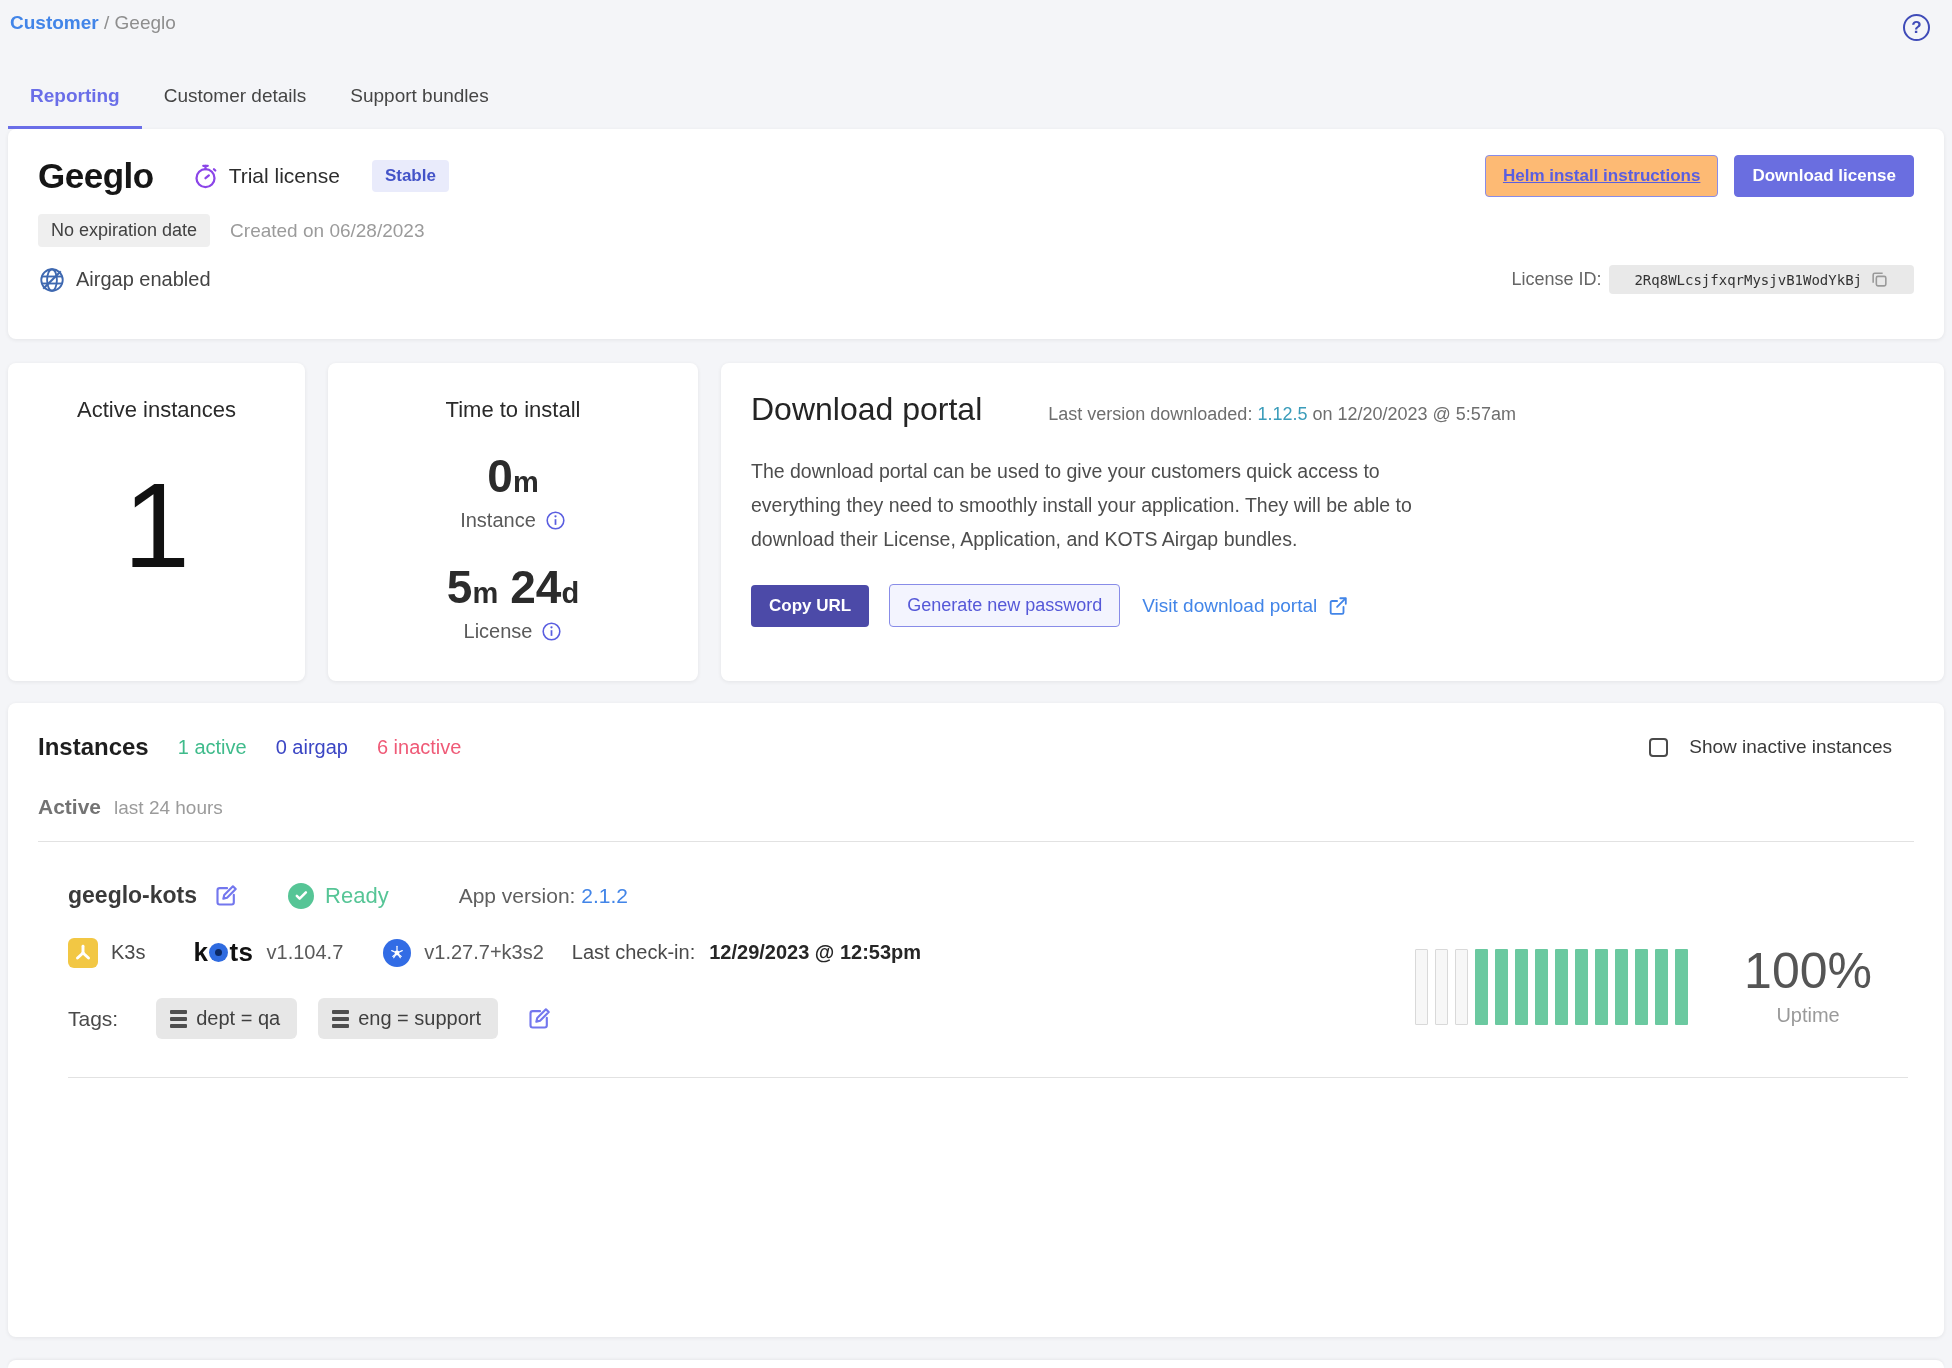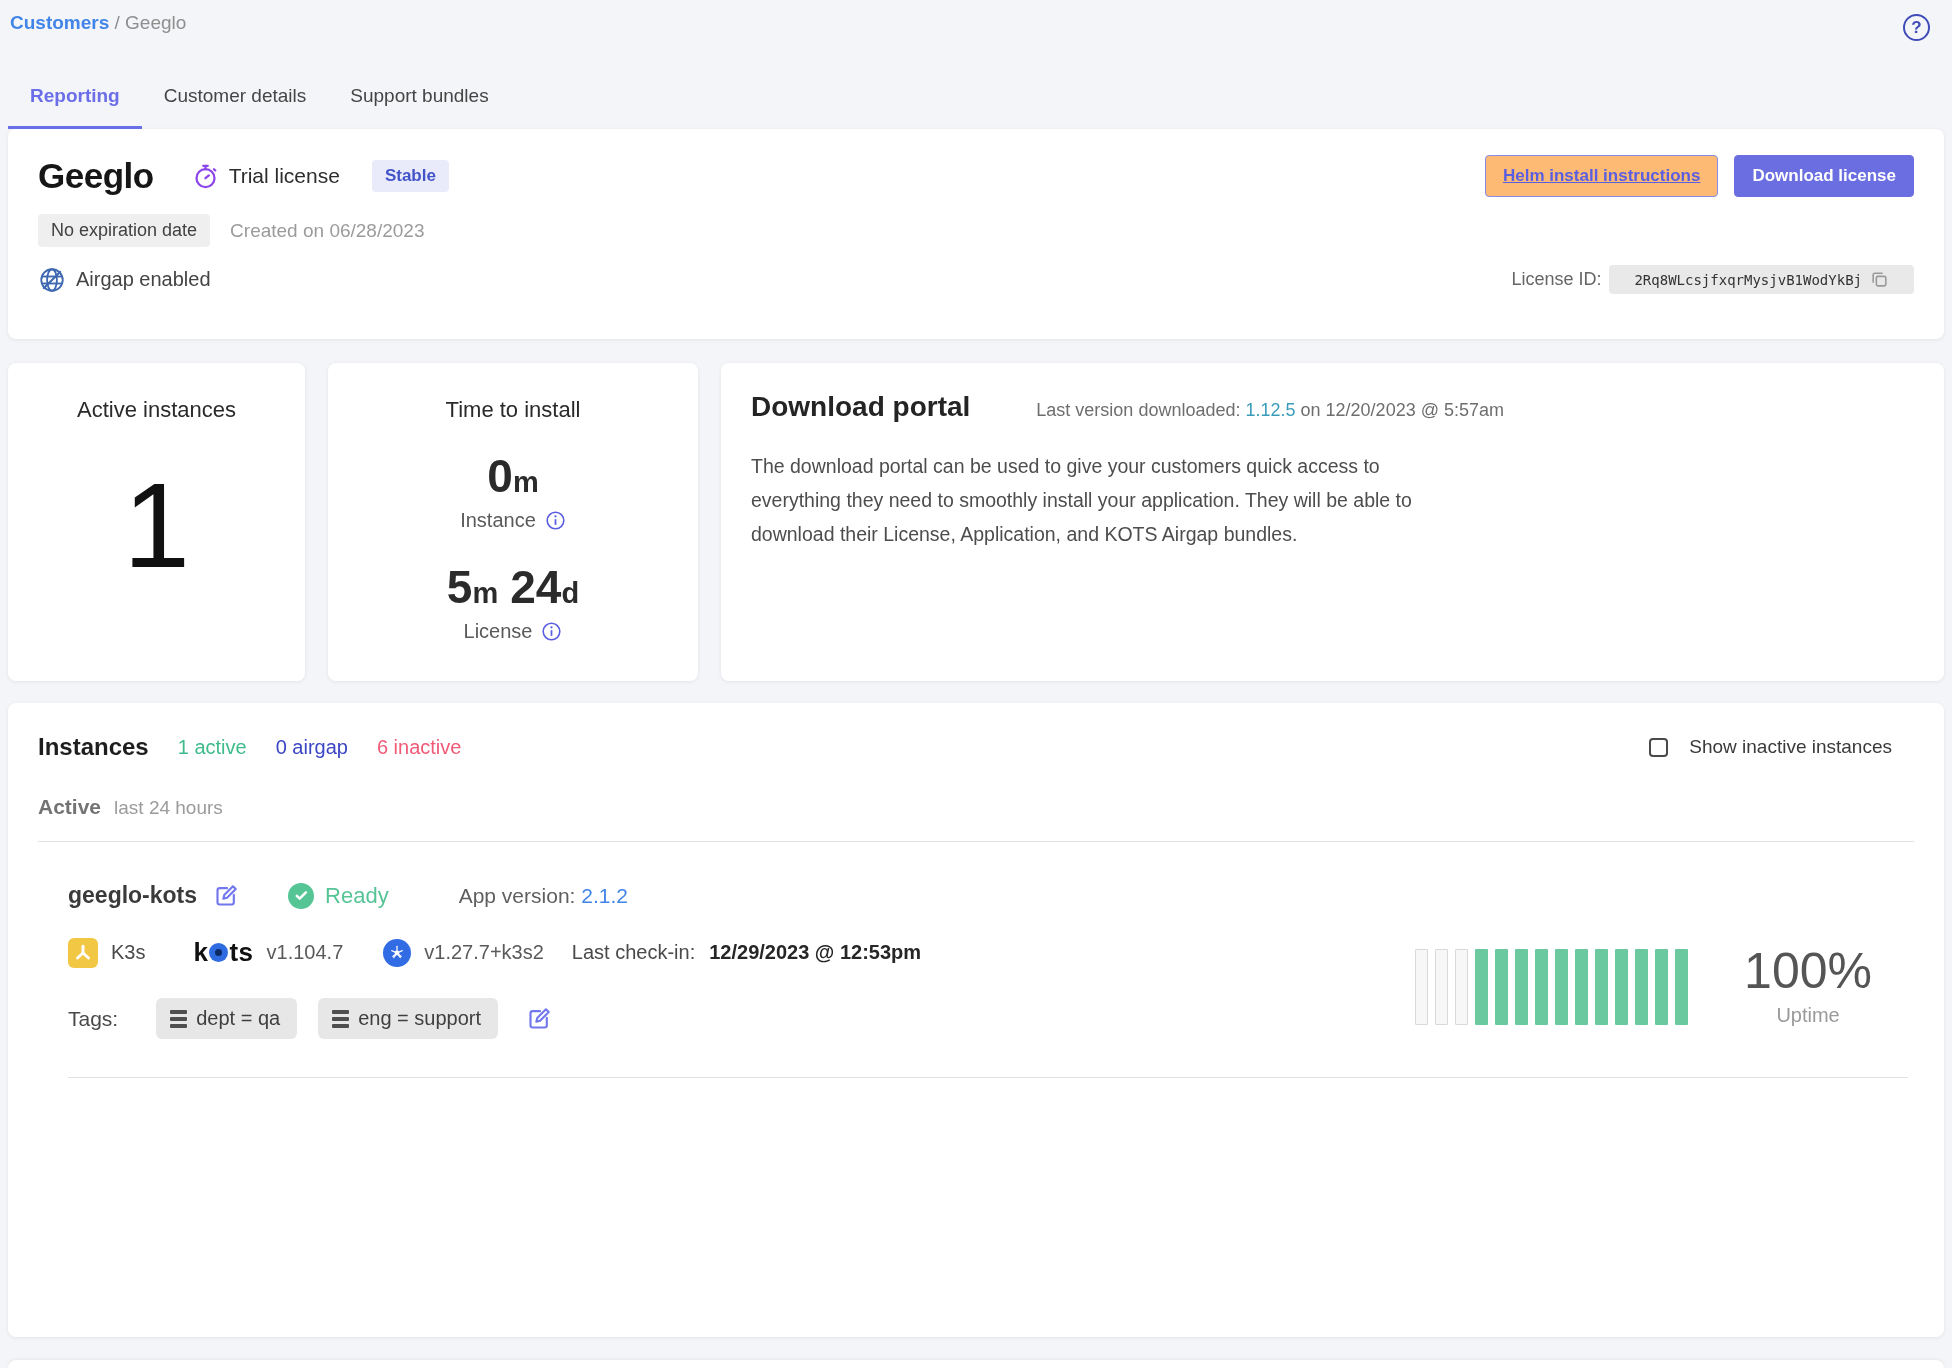--- a/index.html
+++ b/index.html
@@ -74,21 +74,21 @@
   .tti-value { margin-top: 30px; line-height: 1; color: #2b2b2b; }
   .tti-num { font-size: 46px; font-weight: 700; }
   .tti-unit { font-size: 29px; font-weight: 700; }
   .tti-sp { display: inline-block; width: 12px; }
   .tti-label { font-size: 20px; color: #5a5a5a; margin-top: 10px; display: flex; align-items: center; justify-content: center; gap: 9px; }
   .tti-group2 { margin-top: 32px; }
 
   
   .portal-card { flex: 1; height: 318px; padding: 28px 30px; }
   .portal-head { display: flex; align-items: baseline; }
-  .portal-title { font-size: 28px; font-weight: 700; color: #242424; }
+  .portal-title { font-size: 32px; font-weight: 400; color: #242424; }
   .portal-meta { font-size: 18px; color: #6e6e6e; margin-left: 66px; }
   .portal-meta a { color: #3a9cba; text-decoration: none; cursor: pointer; }
   .portal-desc { font-size: 19.5px; line-height: 34px; color: #4d4d4d; max-width: 695px; margin-top: 26px; }
   .portal-buttons { display: flex; align-items: center; margin-top: 28px; gap: 20px; }
   .btn-dark { background: #4c4aa8; color: #fff; }
   .btn-lav { background: #f3f4fe; border-color: #888ce8; color: #5558d8; font-weight: 400; font-size: 18px; }
   .portal-link { display: flex; align-items: center; gap: 10px; color: #4285e8; font-size: 19px; cursor: pointer; margin-left: 2px; }
 
   
   .instances-card { margin-top: 22px; height: 634px; padding: 30px 30px 0 30px; position: relative; }
@@ -146,21 +146,21 @@
 
   svg { display: block; }
 </style>
 </head>
 <body>
 
 <div class="page">
 
   <div class="topbar">
     <div class="breadcrumb">
-      <span class="crumb-link">Customers</span>
+      <span class="crumb-link">Customer</span>
       <span class="crumb-sep"> <span>/</span> </span>
       <span class="crumb-current">Geeglo</span>
     </div>
     <div class="help-btn">?</div>
   </div>
 
   <div class="tabs">
     <div class="tab active">Reporting</div>
     <div class="tab">Customer details</div>
     <div class="tab">Support bundles</div>
@@ -261,20 +261,34 @@
     <div class="card portal-card">
       <div class="portal-head">
         <span class="portal-title">Download portal</span>
         <span class="portal-meta">
           <span>Last version downloaded:</span>
           <a>1.12.5</a>
           <span>on 12/20/2023 @ 5:57am</span>
         </span>
       </div>
       <p class="portal-desc">The download portal can be used to give your customers quick access to everything they need to smoothly install your application. They will be able to download their License, Application, and KOTS Airgap bundles.</p>
+      <div class="portal-buttons">
+        <button class="btn btn-dark">Copy URL</button>
+        <button class="btn btn-lav">Generate new password</button>
+        <span class="portal-link">
+          <span>Visit download portal</span>
+          <span>
+            <svg width="22" height="22" viewBox="0 0 24 24" fill="none" stroke="#4285e8" stroke-width="2" stroke-linecap="round" stroke-linejoin="round">
+              <path d="M18 13v6a1.5 1.5 0 0 1-1.5 1.5h-11A1.5 1.5 0 0 1 4 19V8a1.5 1.5 0 0 1 1.5-1.5H11"></path>
+              <path d="M14.5 3.5H20.5V9.5"></path>
+              <path d="M20 4L11 13"></path>
+            </svg>
+          </span>
+        </span>
+      </div>
     </div>
   </div>
 
   <div class="card instances-card">
     <div class="inst-head">
       <span class="inst-title">Instances</span>
       <span class="inst-count count-active">1 active</span>
       <span class="inst-count count-airgap">0 airgap</span>
       <span class="inst-count count-inactive">6 inactive</span>
       <span class="show-inactive">

